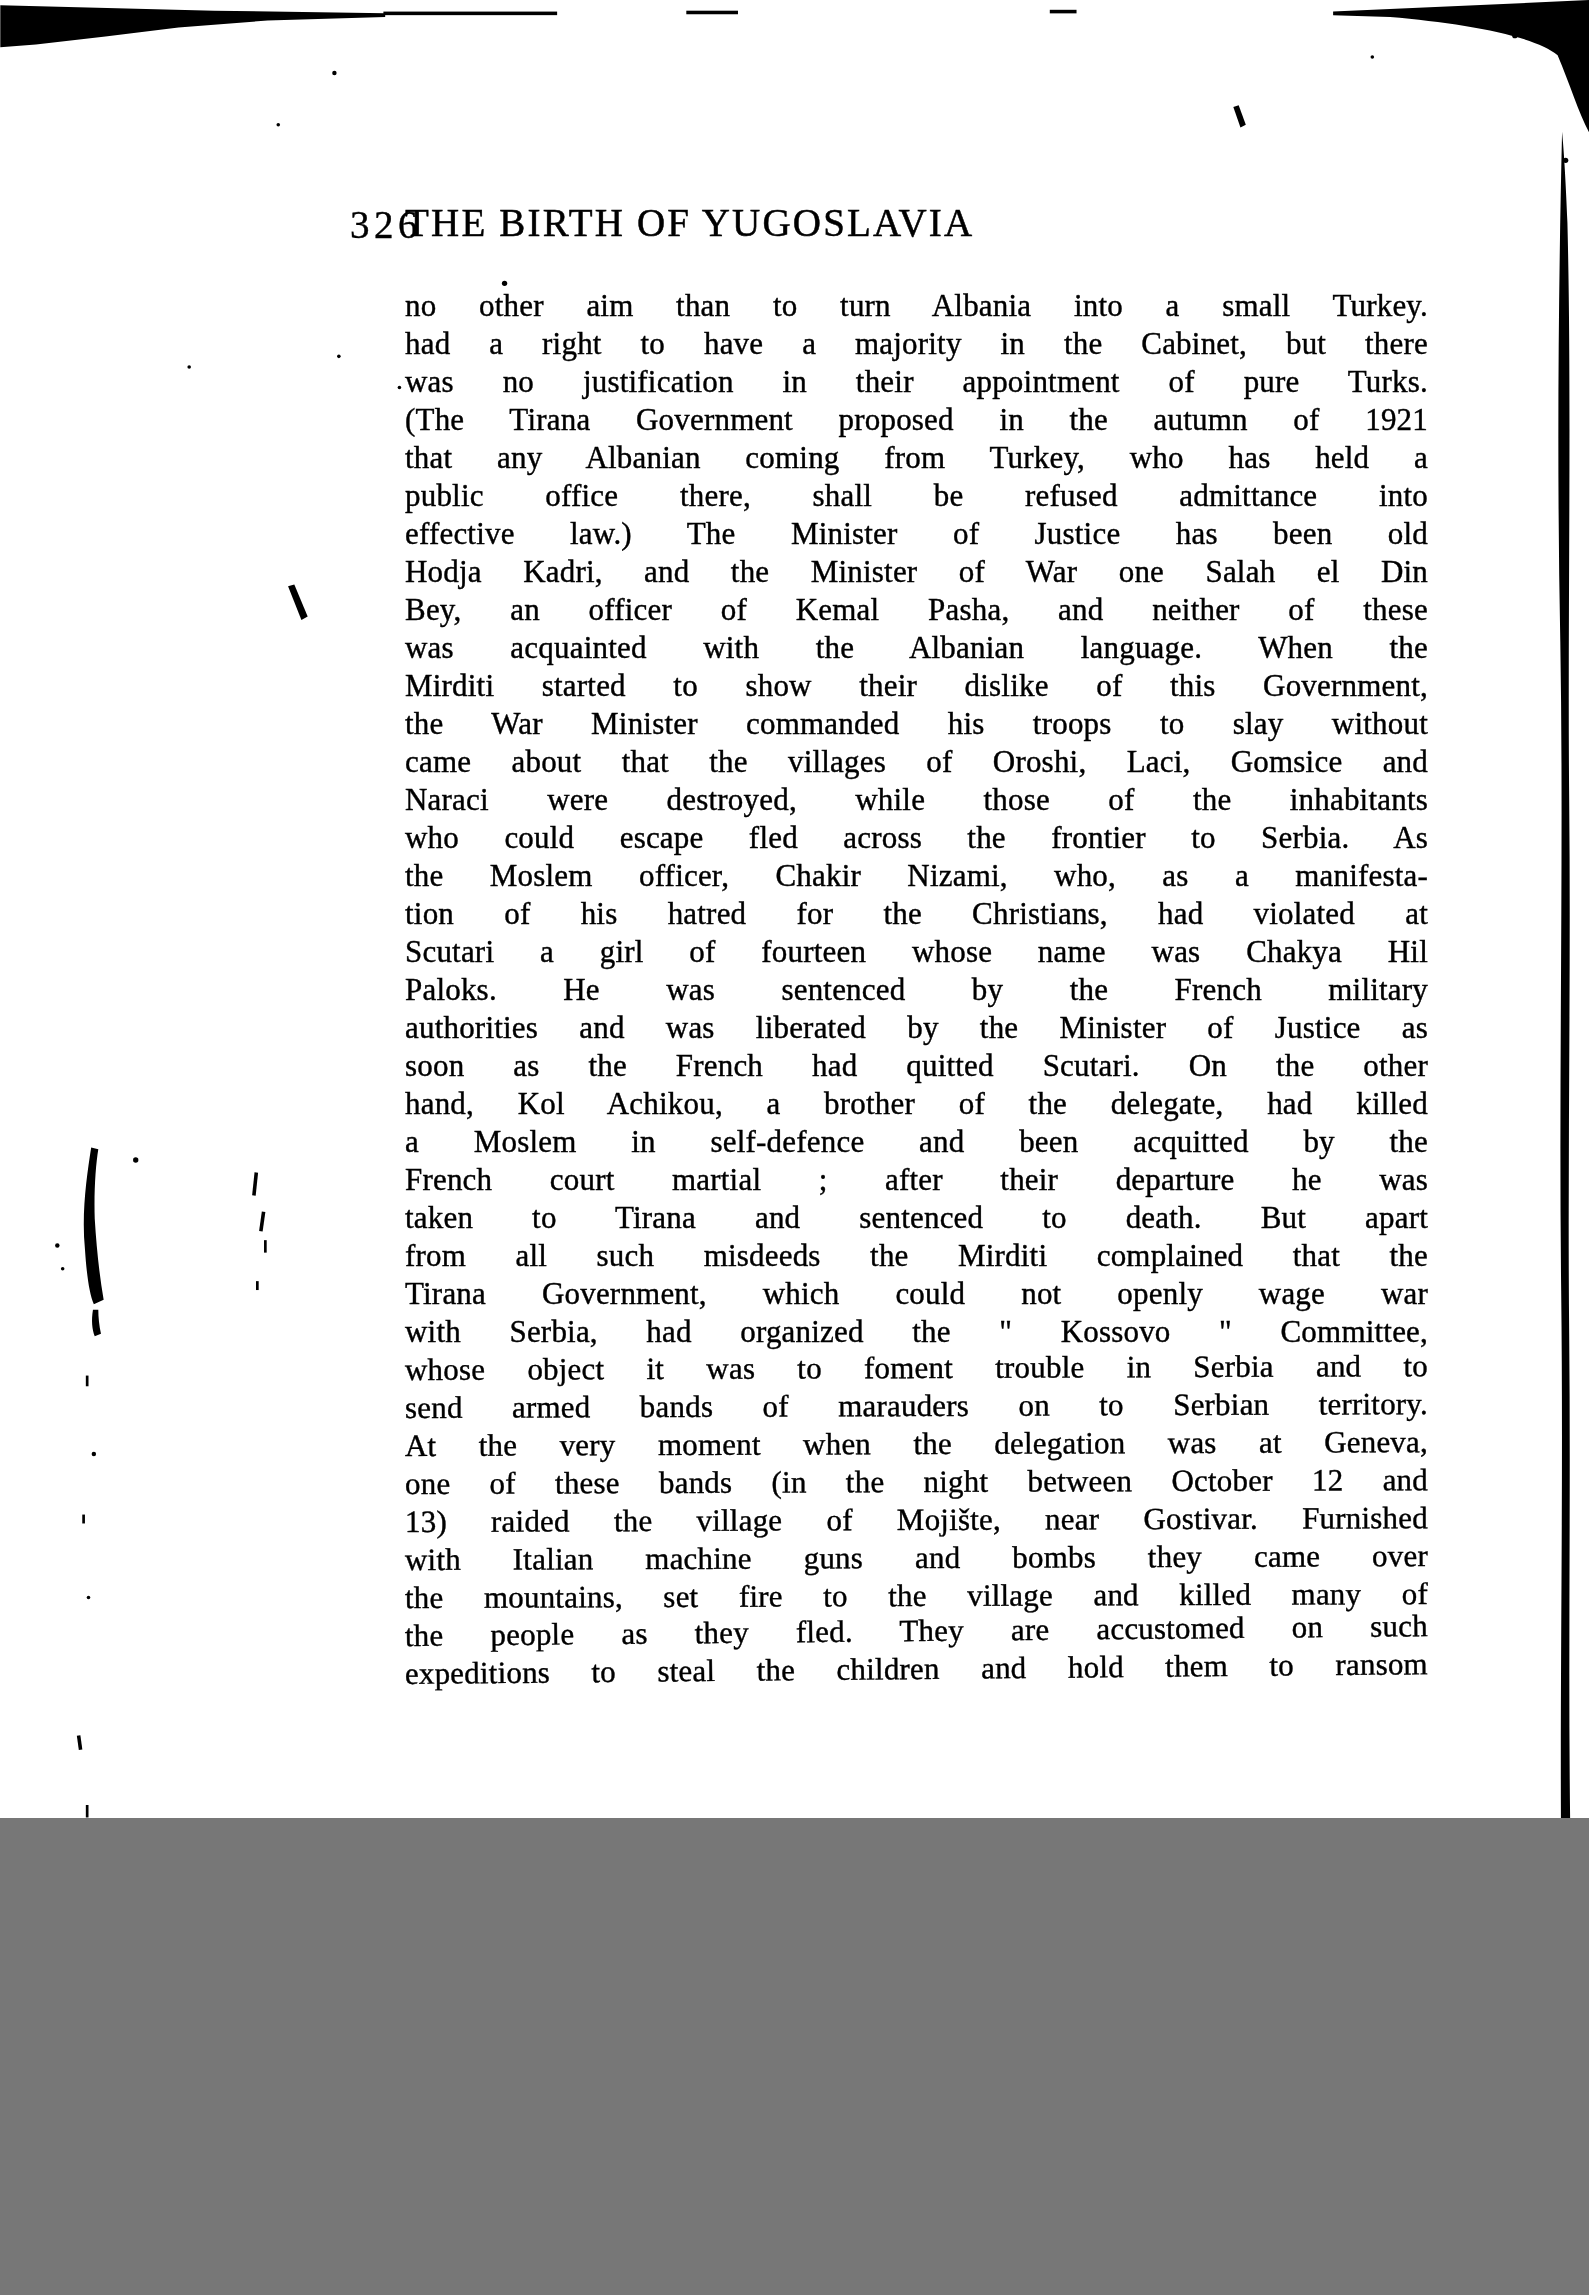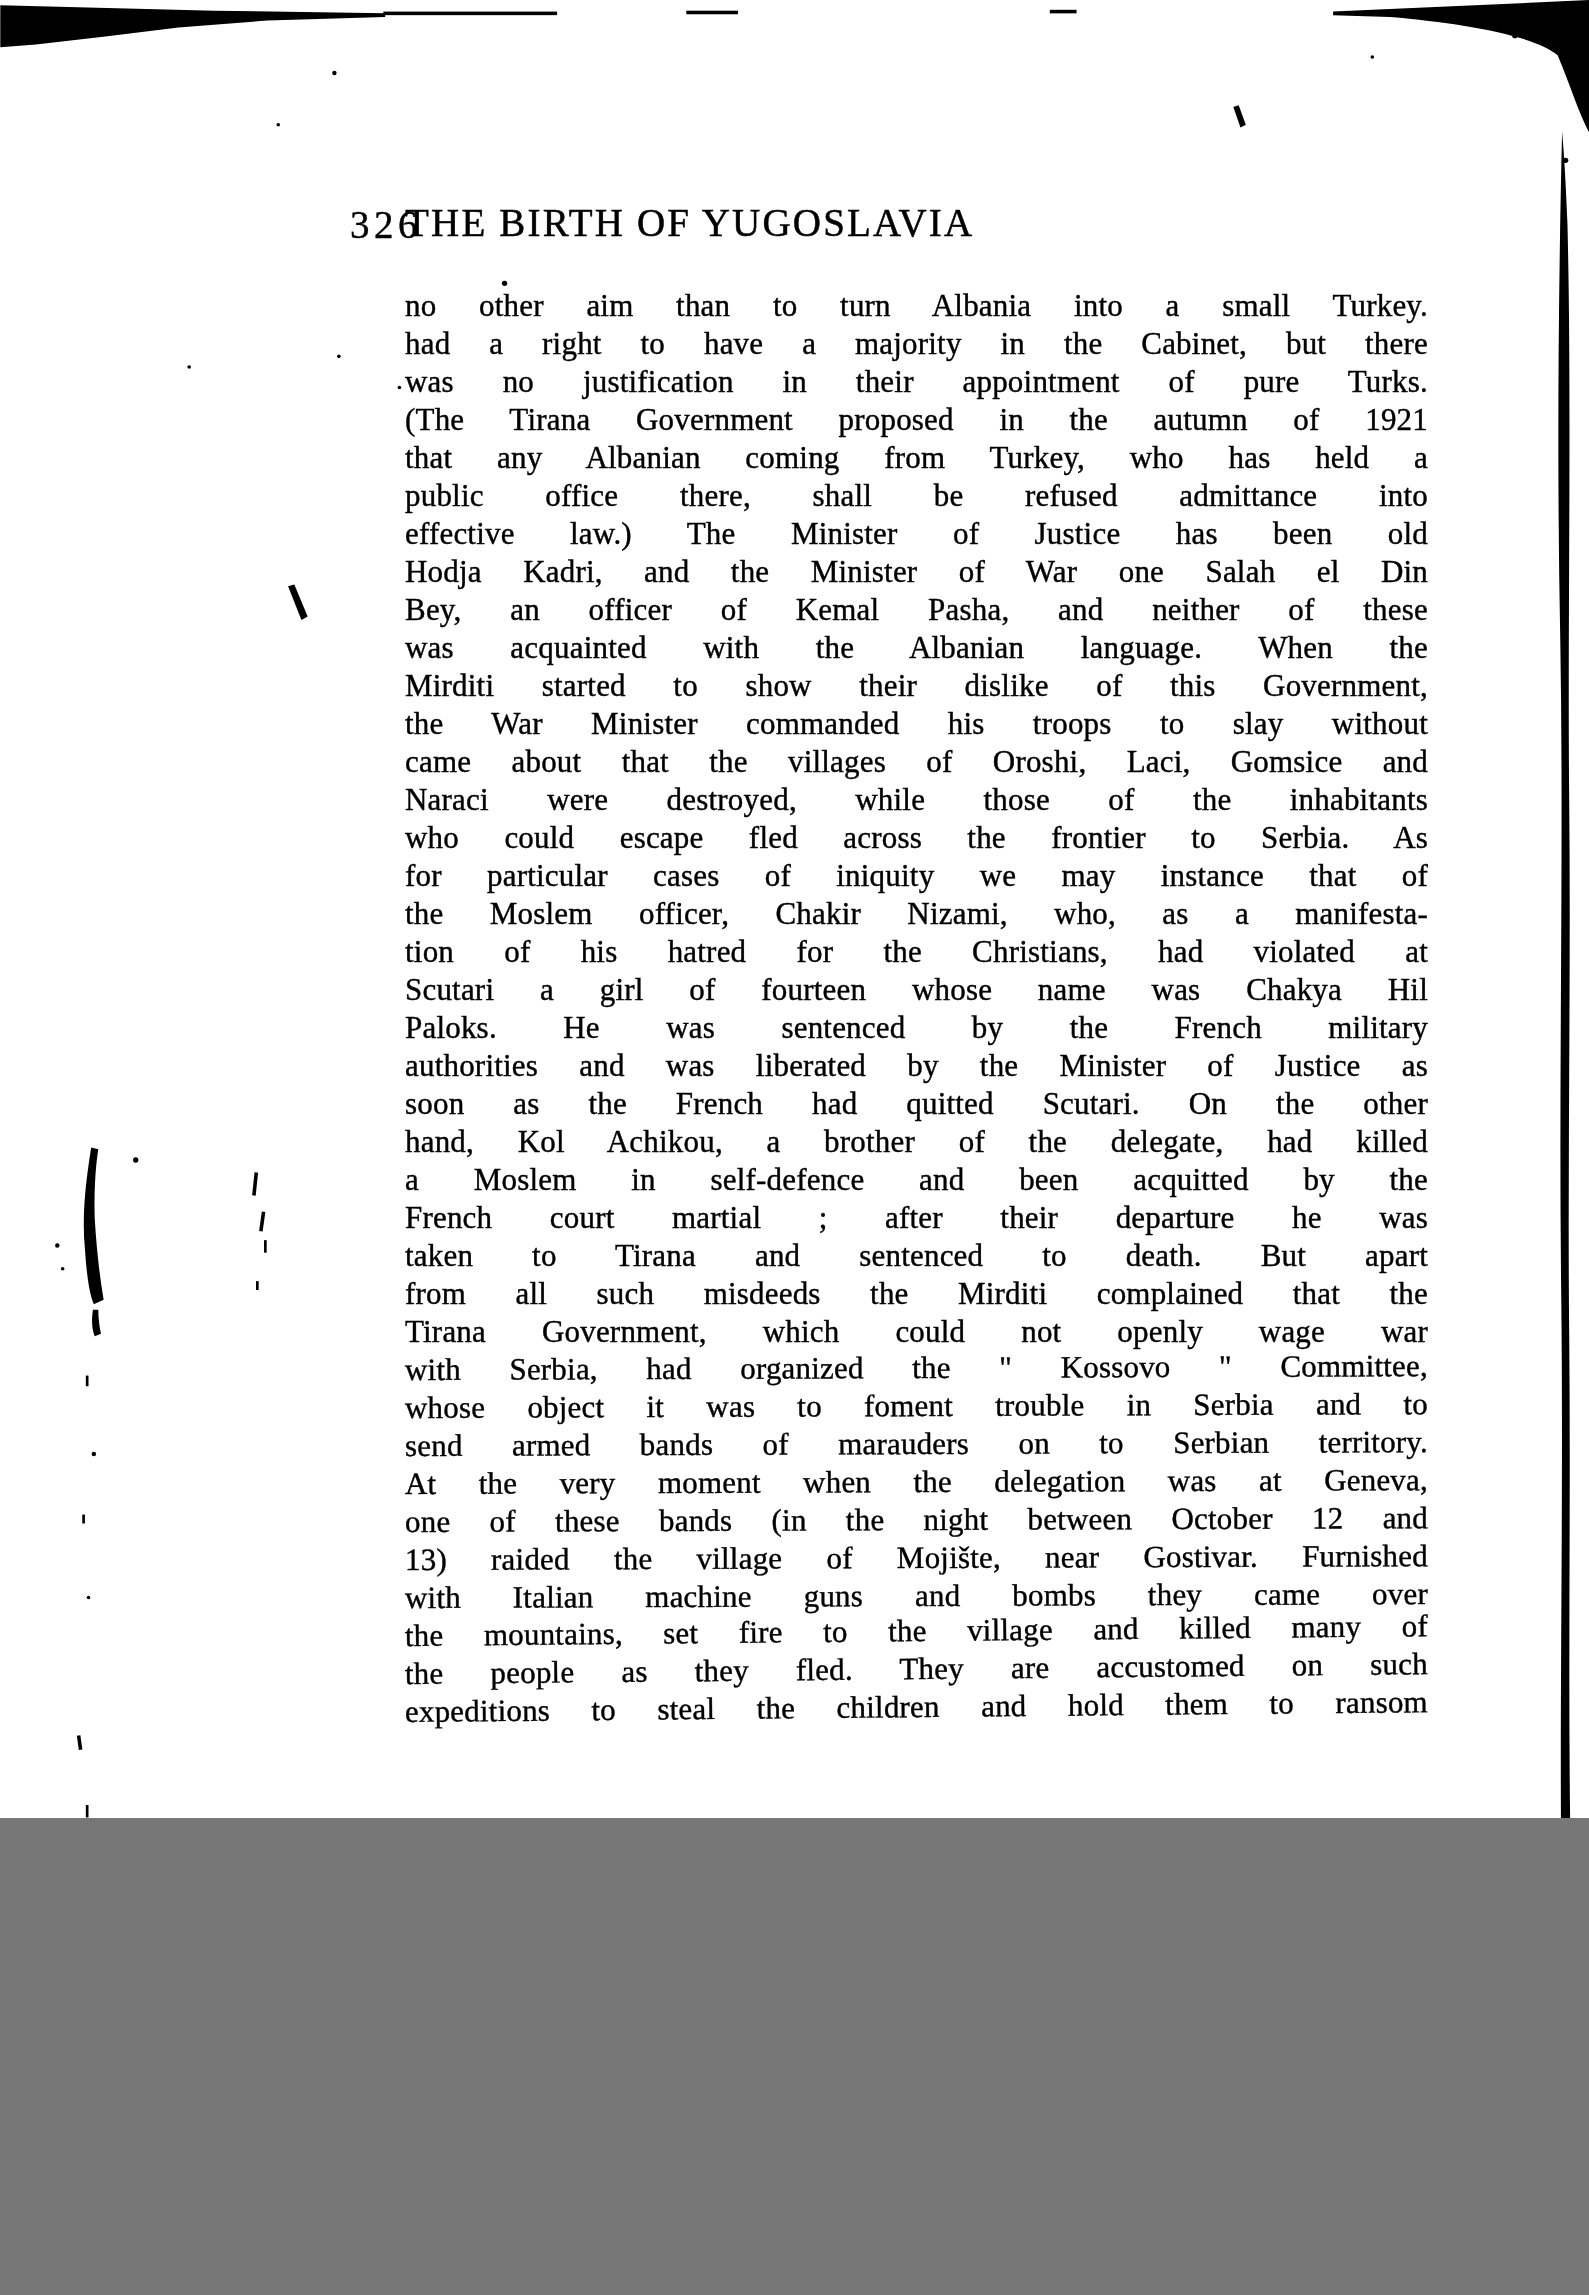--- a/index.html
+++ b/index.html
@@ -110,21 +110,20 @@
     <div class="line">public office there, shall be refused admittance into</div>
     <div class="line">effective law.) The Minister of Justice has been old</div>
     <div class="line">Hodja Kadri, and the Minister of War one Salah el Din</div>
     <div class="line">Bey, an officer of Kemal Pasha, and neither of these</div>
     <div class="line">was acquainted with the Albanian language. When the</div>
     <div class="line">Mirditi started to show their dislike of this Government,</div>
     <div class="line">the War Minister commanded his troops to slay without</div>
     <div class="line">came about that the villages of Oroshi, Laci, Gomsice and</div>
     <div class="line">Naraci were destroyed, while those of the inhabitants</div>
     <div class="line">who could escape fled across the frontier to Serbia. As</div>
-    <div class="line">for particular cases of iniquity we may instance that of</div>
     <div class="line">the Moslem officer, Chakir Nizami, who, as a manifesta-</div>
     <div class="line">tion of his hatred for the Christians, had violated at</div>
     <div class="line">Scutari a girl of fourteen whose name was Chakya Hil</div>
     <div class="line">Paloks. He was sentenced by the French military</div>
     <div class="line">authorities and was liberated by the Minister of Justice as</div>
     <div class="line">soon as the French had quitted Scutari. On the other</div>
     <div class="line">hand, Kol Achikou, a brother of the delegate, had killed</div>
     <div class="line">a Moslem in self-defence and been acquitted by the</div>
     <div class="line">French court martial ; after their departure he was</div>
     <div class="line">taken to Tirana and sentenced to death. But apart</div>

